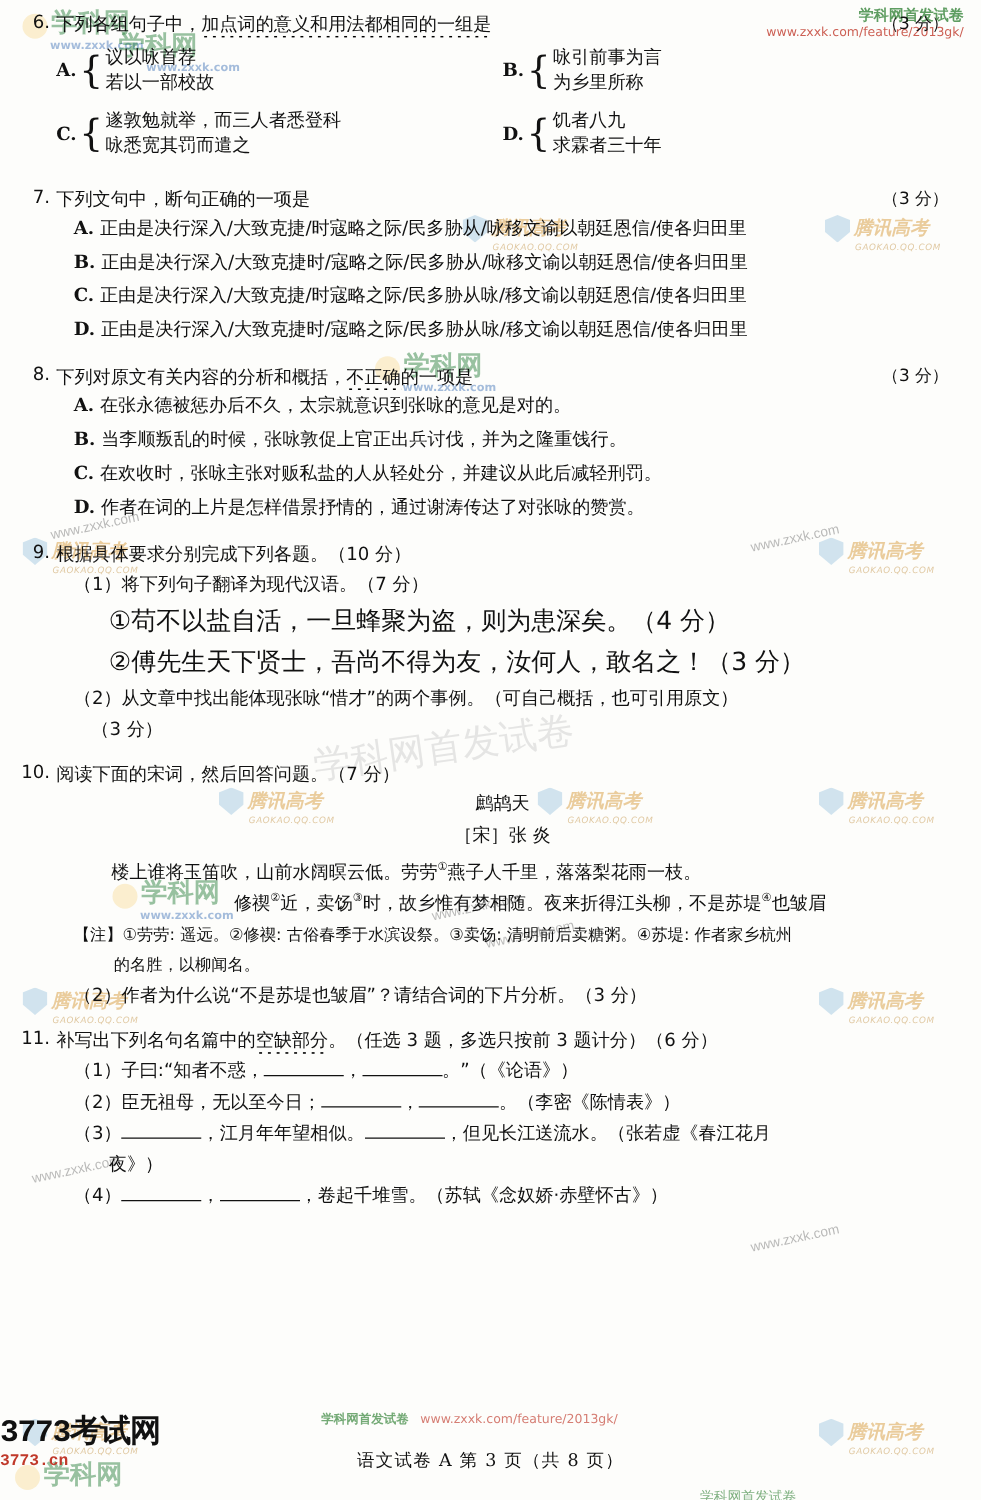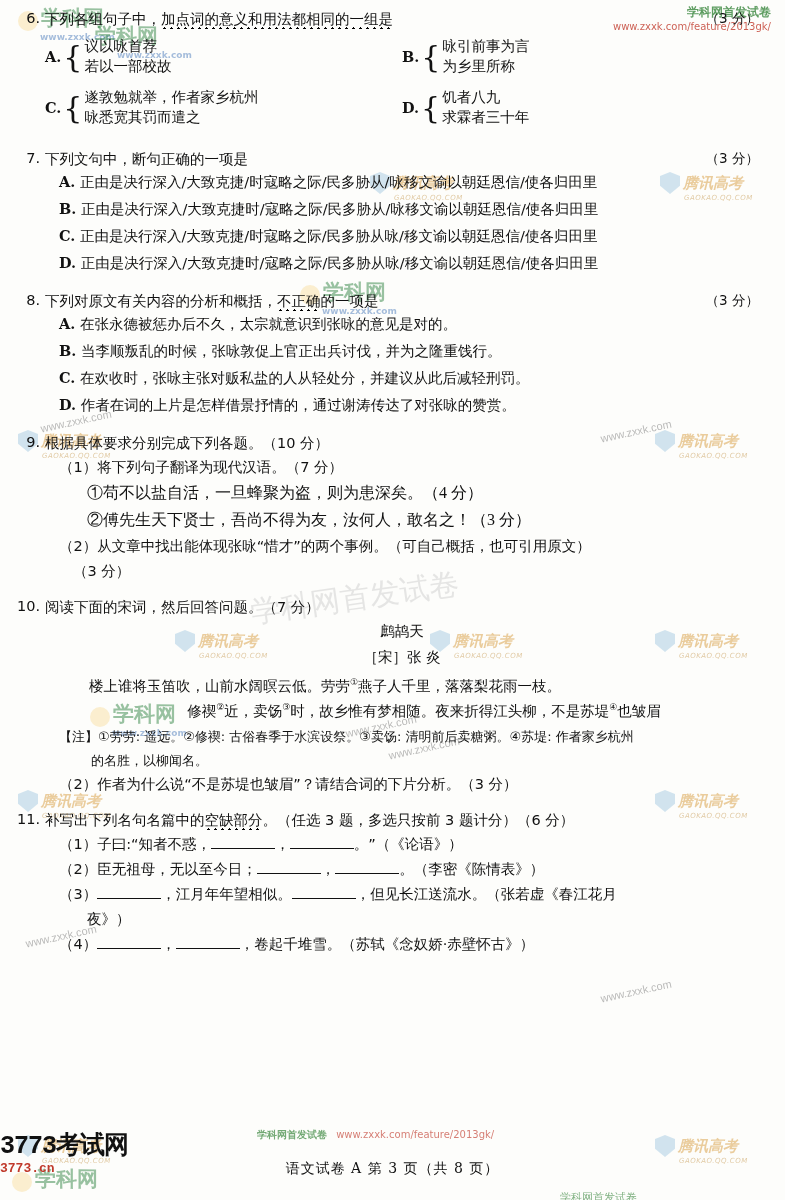--- a/index.html
+++ b/index.html
@@ -63,21 +63,21 @@
   .opt-cell{width:50%;display:flex;align-items:center;margin-bottom:12px;}
   .opt-label{font-weight:bold;font-size:14.5px;font-family:"DejaVu Serif",serif;margin-right:2px;}
   .brace{
     font-size:30px;line-height:.8;margin-right:2px;color:#111;
     font-family:"DejaVu Serif","Liberation Serif",serif;
   }
   .pair{display:flex;flex-direction:column;line-height:1.35;font-size:14.5px;}
   .opt-line{margin:4px 0 8px 14px;font-size:14.5px;}
   .opt-line b{font-family:"DejaVu Serif",serif;}
   .sub{margin:5px 0 6px 14px;font-size:14.5px;}
-  .sub2{margin:5px 0 6px 42px;font-size:16px;font-family:Liberation Serif, serif;}
+  .sub2{margin:5px 0 6px 42px;font-size:20px;}
   .poem{margin:4px 0 0 0;text-align:center;font-size:14.5px;line-height:1.5;}
   .poem-body{margin:6px 0 0 44px;font-size:14.5px;line-height:1.6;}
   .note{margin:4px 0 0 14px;font-size:13px;line-height:1.5;}
   .blank{display:inline-block;border-bottom:1px solid #111;width:64px;height:12px;}
   .footer{
     position:absolute;left:0;right:0;bottom:22px;text-align:center;
     font-size:14px;font-family:"DejaVu Serif","Liberation Serif",serif;letter-spacing:1px;
   }
   .corner{
     position:absolute;left:0;bottom:24px;z-index:6;
@@ -208,21 +208,21 @@
             <span class="brace">{</span>
             <span class="pair">
               <span>咏引前事为言</span>
               <span>为乡里所称</span>
             </span>
           </div>
           <div class="opt-cell">
             <span class="opt-label">C.</span>
             <span class="brace">{</span>
             <span class="pair">
-              <span>遂敦勉就举，作者家乡杭州</span>
+              <span>遂敦勉就举，而三人者悉登科</span>
               <span>咏悉宽其罚而遣之</span>
             </span>
           </div>
           <div class="opt-cell">
             <span class="opt-label">D.</span>
             <span class="brace">{</span>
             <span class="pair">
               <span>饥者八九</span>
               <span>求霖者三十年</span>
             </span>

